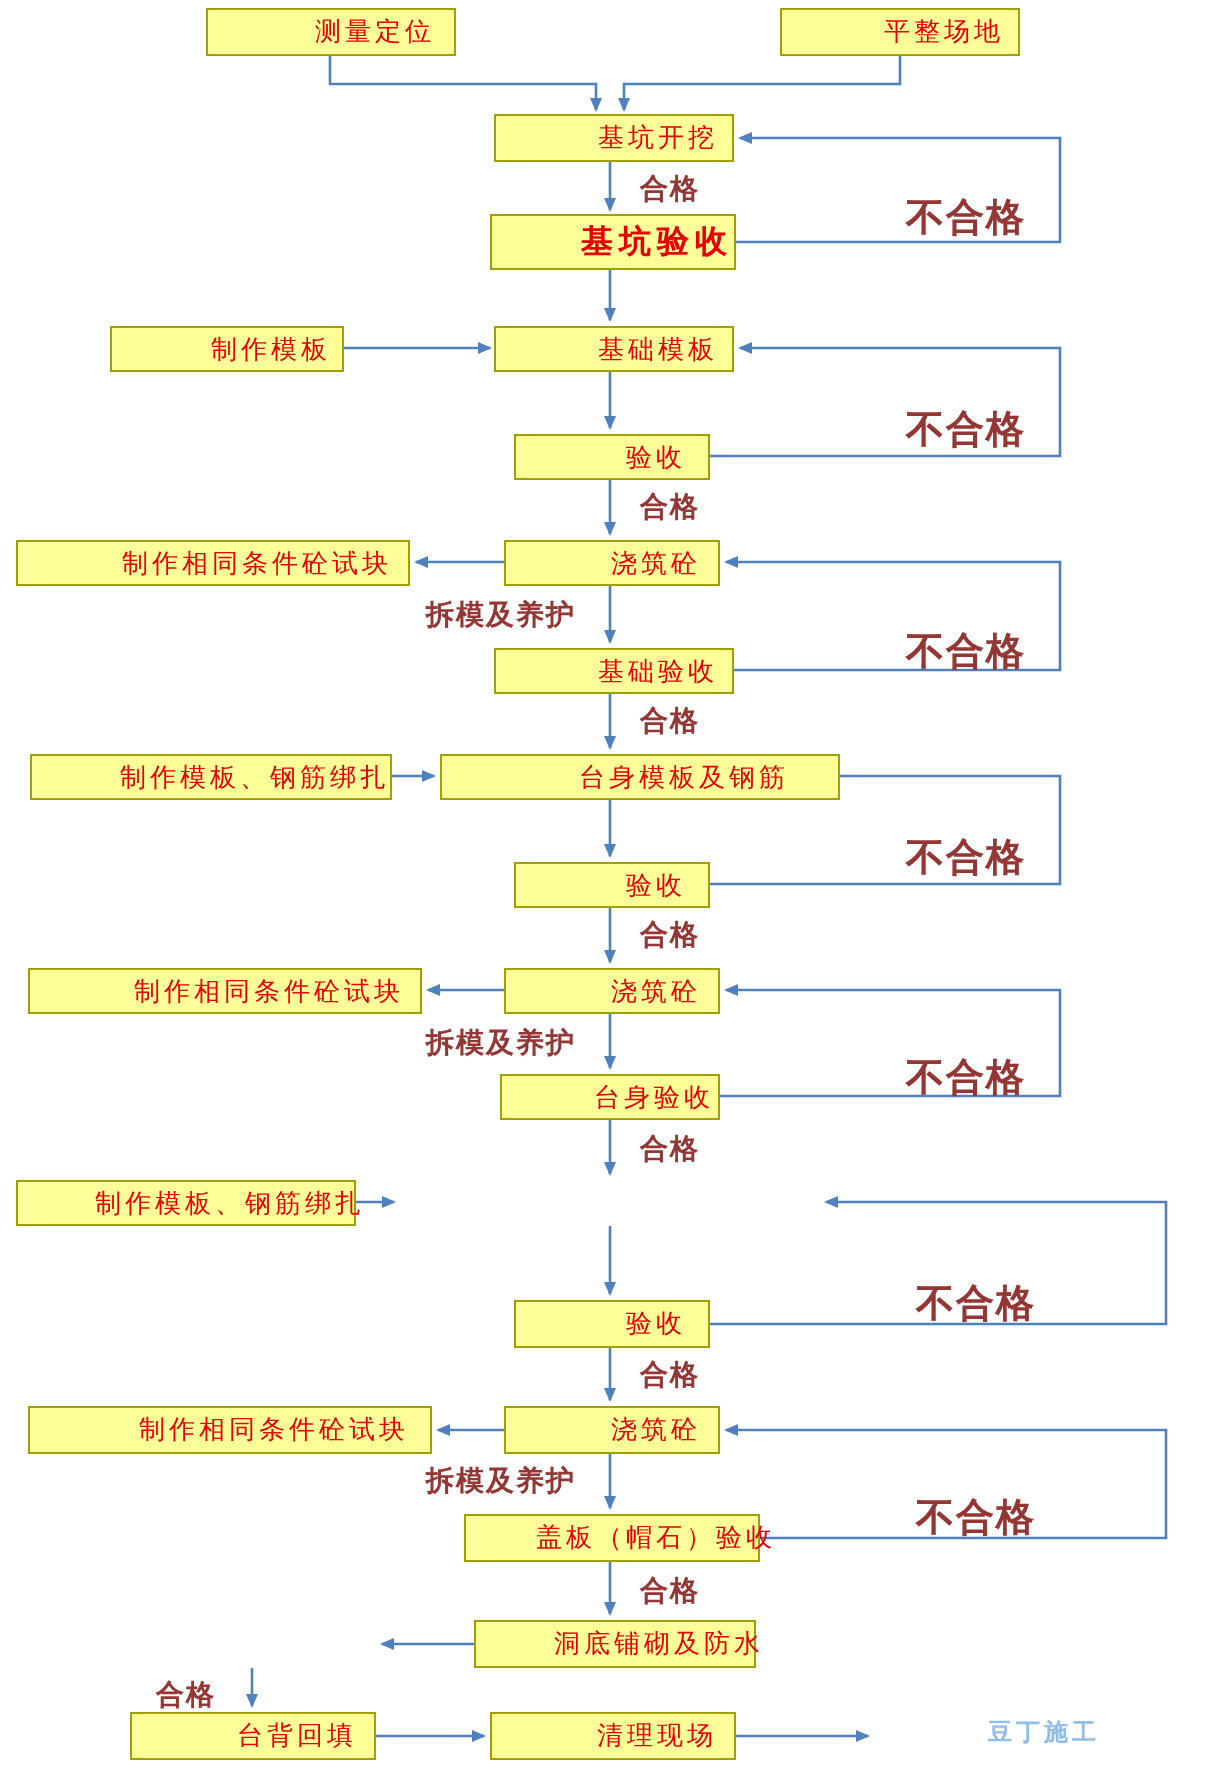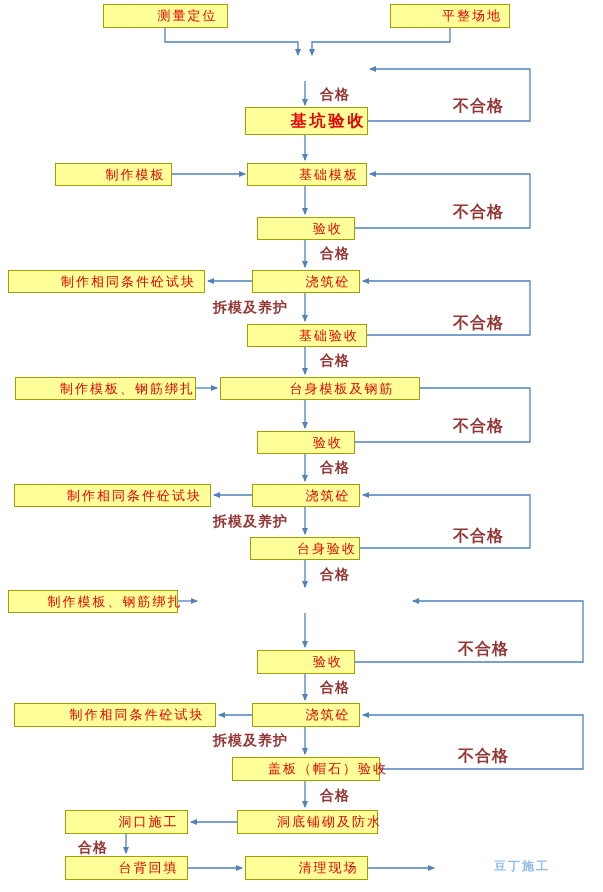--- a/index.html
+++ b/index.html
@@ -33,21 +33,21 @@
   }
   .elabel {
     position: absolute;
     color: var(--edge-label, #943634);
     font-weight: bold;
     font-size: 14px;
     letter-spacing: 1px;
     white-space: nowrap;
     z-index: 3;
   }
-  .elabel.fail { font-size: 16px; }
+  .elabel.fail { font-size: 19px; }
   .wires {
     position: absolute;
     left: 0;
     top: 0;
     z-index: 1;
   }
   .wire {
     fill: none;
     stroke: var(--arrow, #4f81bd);
     stroke-width: 1.3;
@@ -107,39 +107,39 @@
     <path class="wire" marker-end="url(#arrowhead)" d="M380 769 H583 V715 H363"></path>
     <path class="wire" marker-end="url(#arrowhead)" d="M305 781 V807"></path>
     <path class="wire" marker-end="url(#arrowhead)" d="M237 822 H191"></path>
     <path class="wire" marker-end="url(#arrowhead)" d="M126 834 V853"></path>
     <path class="wire" marker-end="url(#arrowhead)" d="M188 868 H242"></path>
     <path class="wire" marker-end="url(#arrowhead)" d="M368 868 H434"></path>
   </svg>
 
   <div class="node" style="left:103px;top:4px;width:125px;height:24px">测量定位</div>
   <div class="node" style="left:390px;top:4px;width:120px;height:24px">平整场地</div>
+  <div class="node" style="left:247px;top:57px;width:120px;height:24px">基坑开挖</div>
   <div class="node big" style="left:245px;top:107px;width:123px;height:28px">基坑验收</div>
   <div class="node" style="left:55px;top:163px;width:117px;height:23px">制作模板</div>
   <div class="node" style="left:247px;top:163px;width:120px;height:23px">基础模板</div>
   <div class="node" style="left:257px;top:217px;width:98px;height:23px">验收</div>
   <div class="node" style="left:8px;top:270px;width:197px;height:23px">制作相同条件砼试块</div>
   <div class="node" style="left:252px;top:270px;width:108px;height:23px">浇筑砼</div>
   <div class="node" style="left:247px;top:324px;width:120px;height:23px">基础验收</div>
   <div class="node" style="left:15px;top:377px;width:181px;height:23px">制作模板、钢筋绑扎</div>
   <div class="node" style="left:220px;top:377px;width:200px;height:23px">台身模板及钢筋</div>
   <div class="node" style="left:257px;top:431px;width:98px;height:23px">验收</div>
   <div class="node" style="left:14px;top:484px;width:197px;height:23px">制作相同条件砼试块</div>
   <div class="node" style="left:252px;top:484px;width:108px;height:23px">浇筑砼</div>
   <div class="node" style="left:250px;top:537px;width:110px;height:23px">台身验收</div>
   <div class="node" style="left:8px;top:590px;width:170px;height:23px">制作模板、钢筋绑扎</div>
   <div class="node" style="left:257px;top:650px;width:98px;height:24px">验收</div>
   <div class="node" style="left:14px;top:703px;width:202px;height:24px">制作相同条件砼试块</div>
   <div class="node" style="left:252px;top:703px;width:108px;height:24px">浇筑砼</div>
   <div class="node" style="left:232px;top:757px;width:148px;height:24px">盖板（帽石）验收</div>
-  <div class="node" style="left:65px;top:810px;width:123px;height:24px">洞口施工</div>
   <div class="node" style="left:237px;top:810px;width:141px;height:24px">洞底铺砌及防水</div>
   <div class="node" style="left:65px;top:856px;width:123px;height:24px">台背回填</div>
   <div class="node" style="left:245px;top:856px;width:123px;height:24px">清理现场</div>
 
   <div class="elabel" style="left:320px;top:86px">合格</div>
   <div class="elabel fail" style="left:453px;top:96px">不合格</div>
   <div class="elabel fail" style="left:453px;top:202px">不合格</div>
   <div class="elabel" style="left:320px;top:245px">合格</div>
   <div class="elabel" style="left:213px;top:299px">拆模及养护</div>
   <div class="elabel fail" style="left:453px;top:313px">不合格</div>

